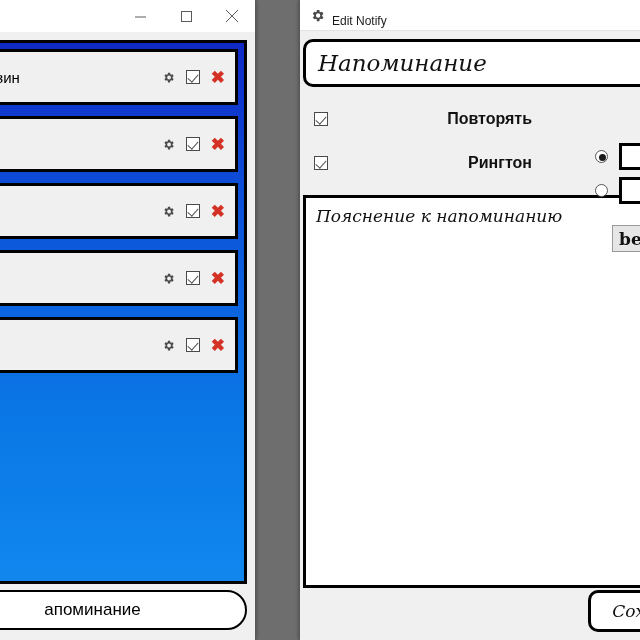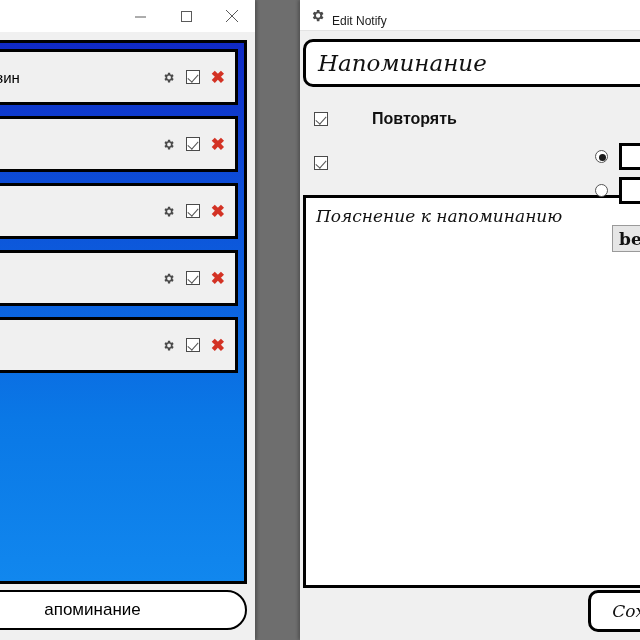--- a/index.html
+++ b/index.html
@@ -128,21 +128,21 @@
     white-space: nowrap; overflow: hidden;
   }
 
   .opt-area { padding: 10px 0 6px 0; }
   .opt-row {
     display: flex; align-items: center;
     height: 44px; padding: 0 0 0 14px;
   }
   .opt-row .cb { flex: 0 0 auto; margin-right: 44px; }
   .opt-label {
-    flex: 0 0 auto; width: 160px; text-align: left;
+    flex: 0 0 auto; width: 160px; text-align: right;
     font-size: 16px; font-weight: bold; color: #111;
   }
   .opt-ctl { flex: 1 1 auto; display: flex; align-items: center; padding-left: 10px; }
 
   .radio-stack {
     display: flex; flex-direction: column; gap: 7px;
     position: absolute; right: -5px; top: 104px;
   }
   .radio-line { display: flex; align-items: center; gap: 11px; }
   .radio {
@@ -322,20 +322,21 @@
         <div class="opt-area">
 
           <div class="opt-row">
             <span class="ico-check-box cb"></span>
             <span class="opt-label">Повторять</span>
             <span class="opt-ctl"></span>
           </div>
 
           <div class="opt-row">
             <span class="ico-check-box cb"></span>
+            <span class="opt-label">Рингтон</span>
             <span class="opt-ctl"></span>
           </div>
 
         </div>
 
         <div class="radio-stack">
           <div class="radio-line">
             <span class="radio on"></span>
             <span class="radio-box"></span>
           </div>

